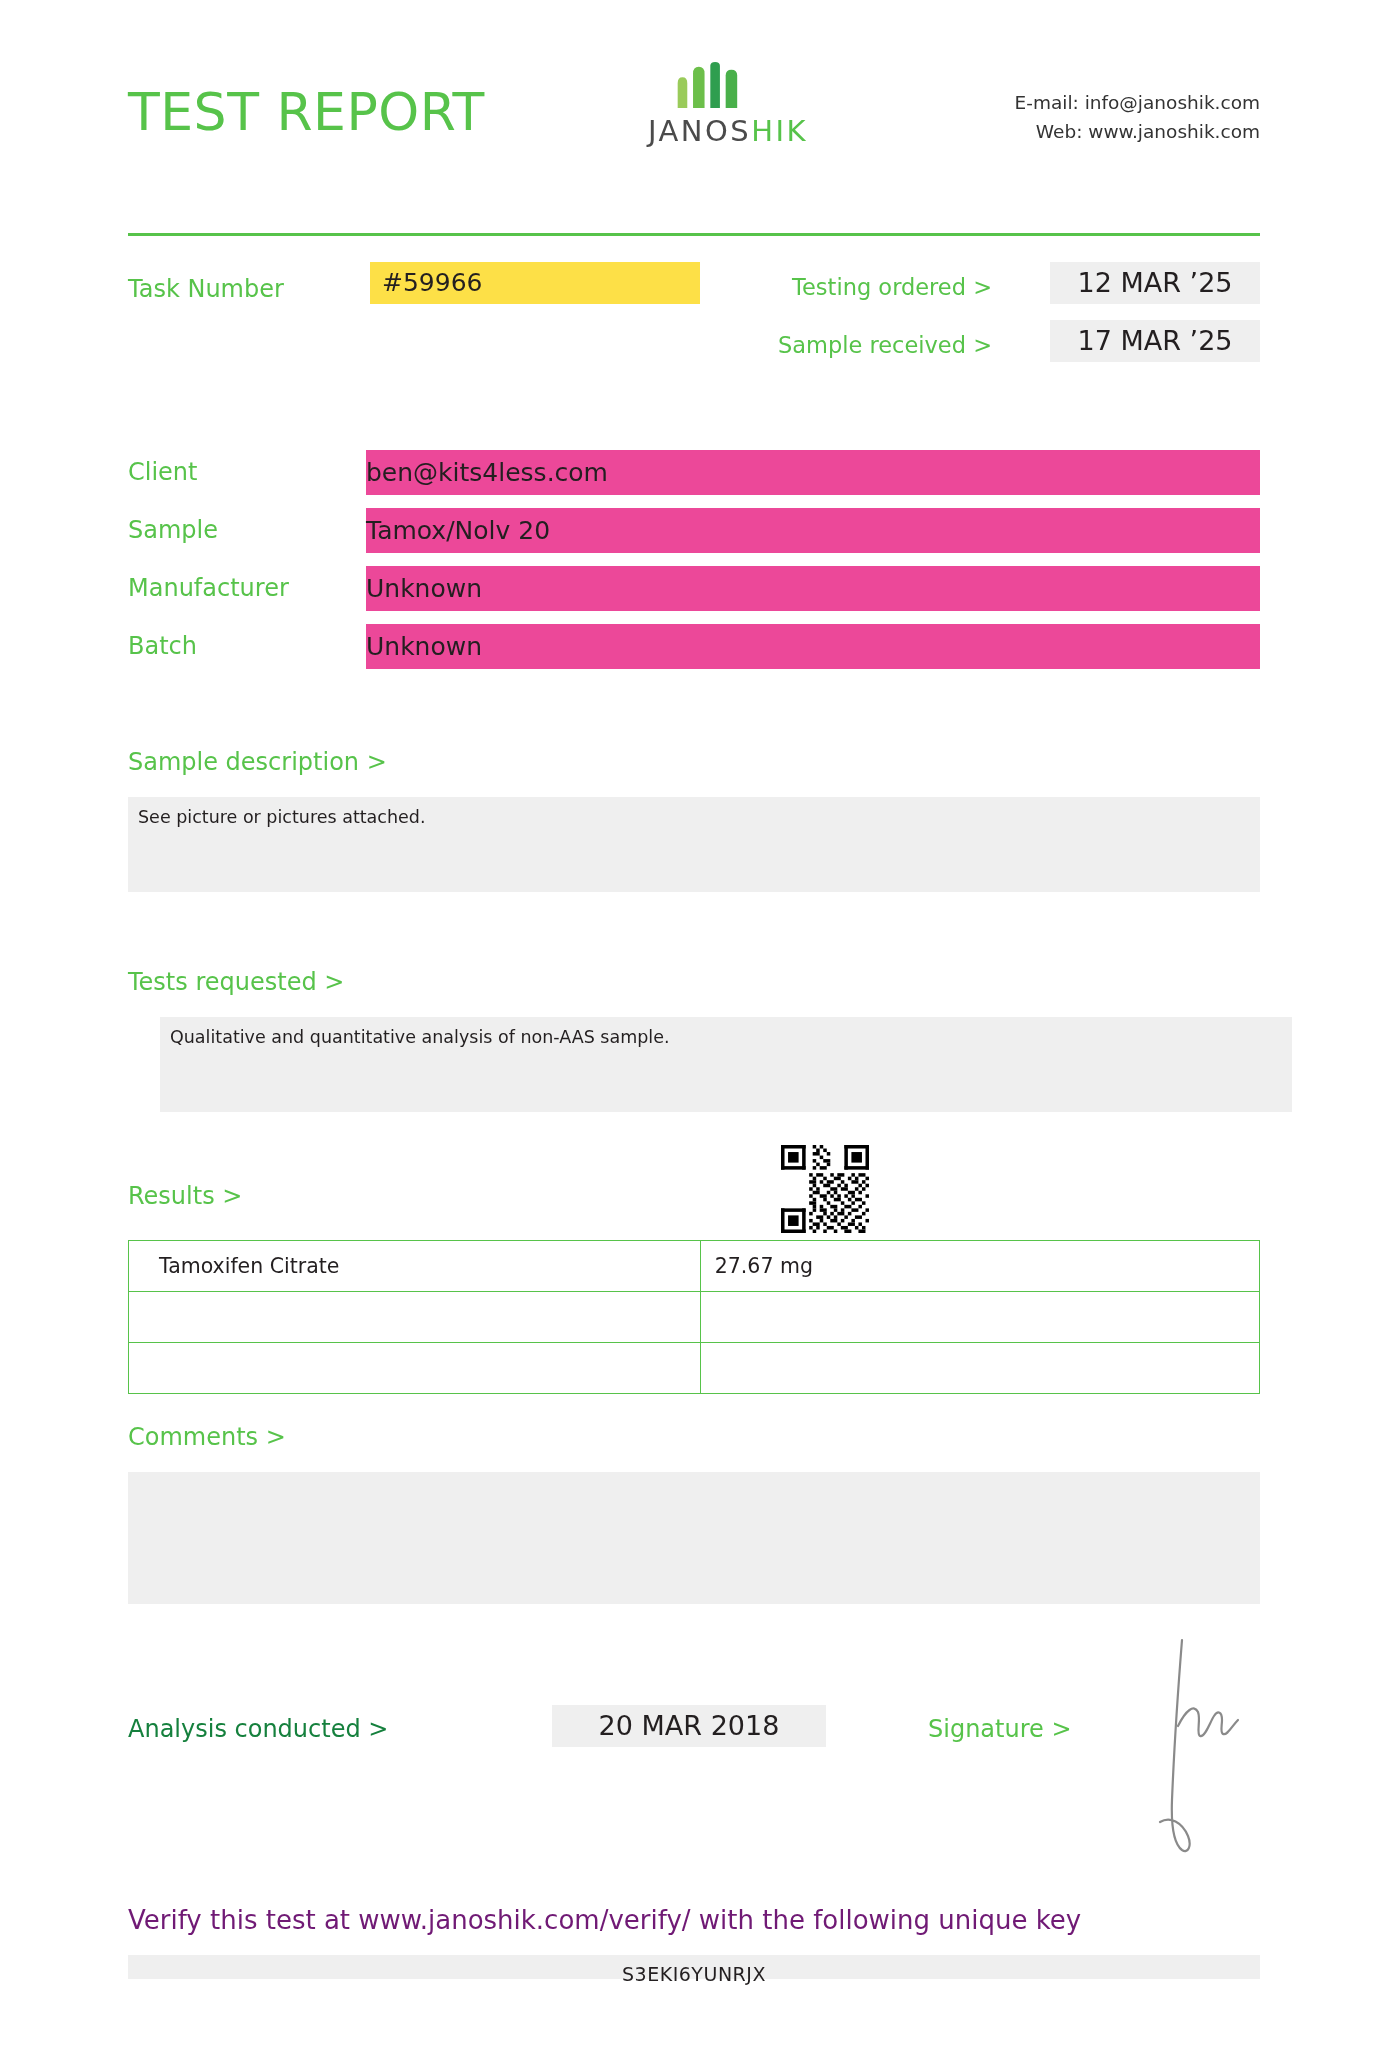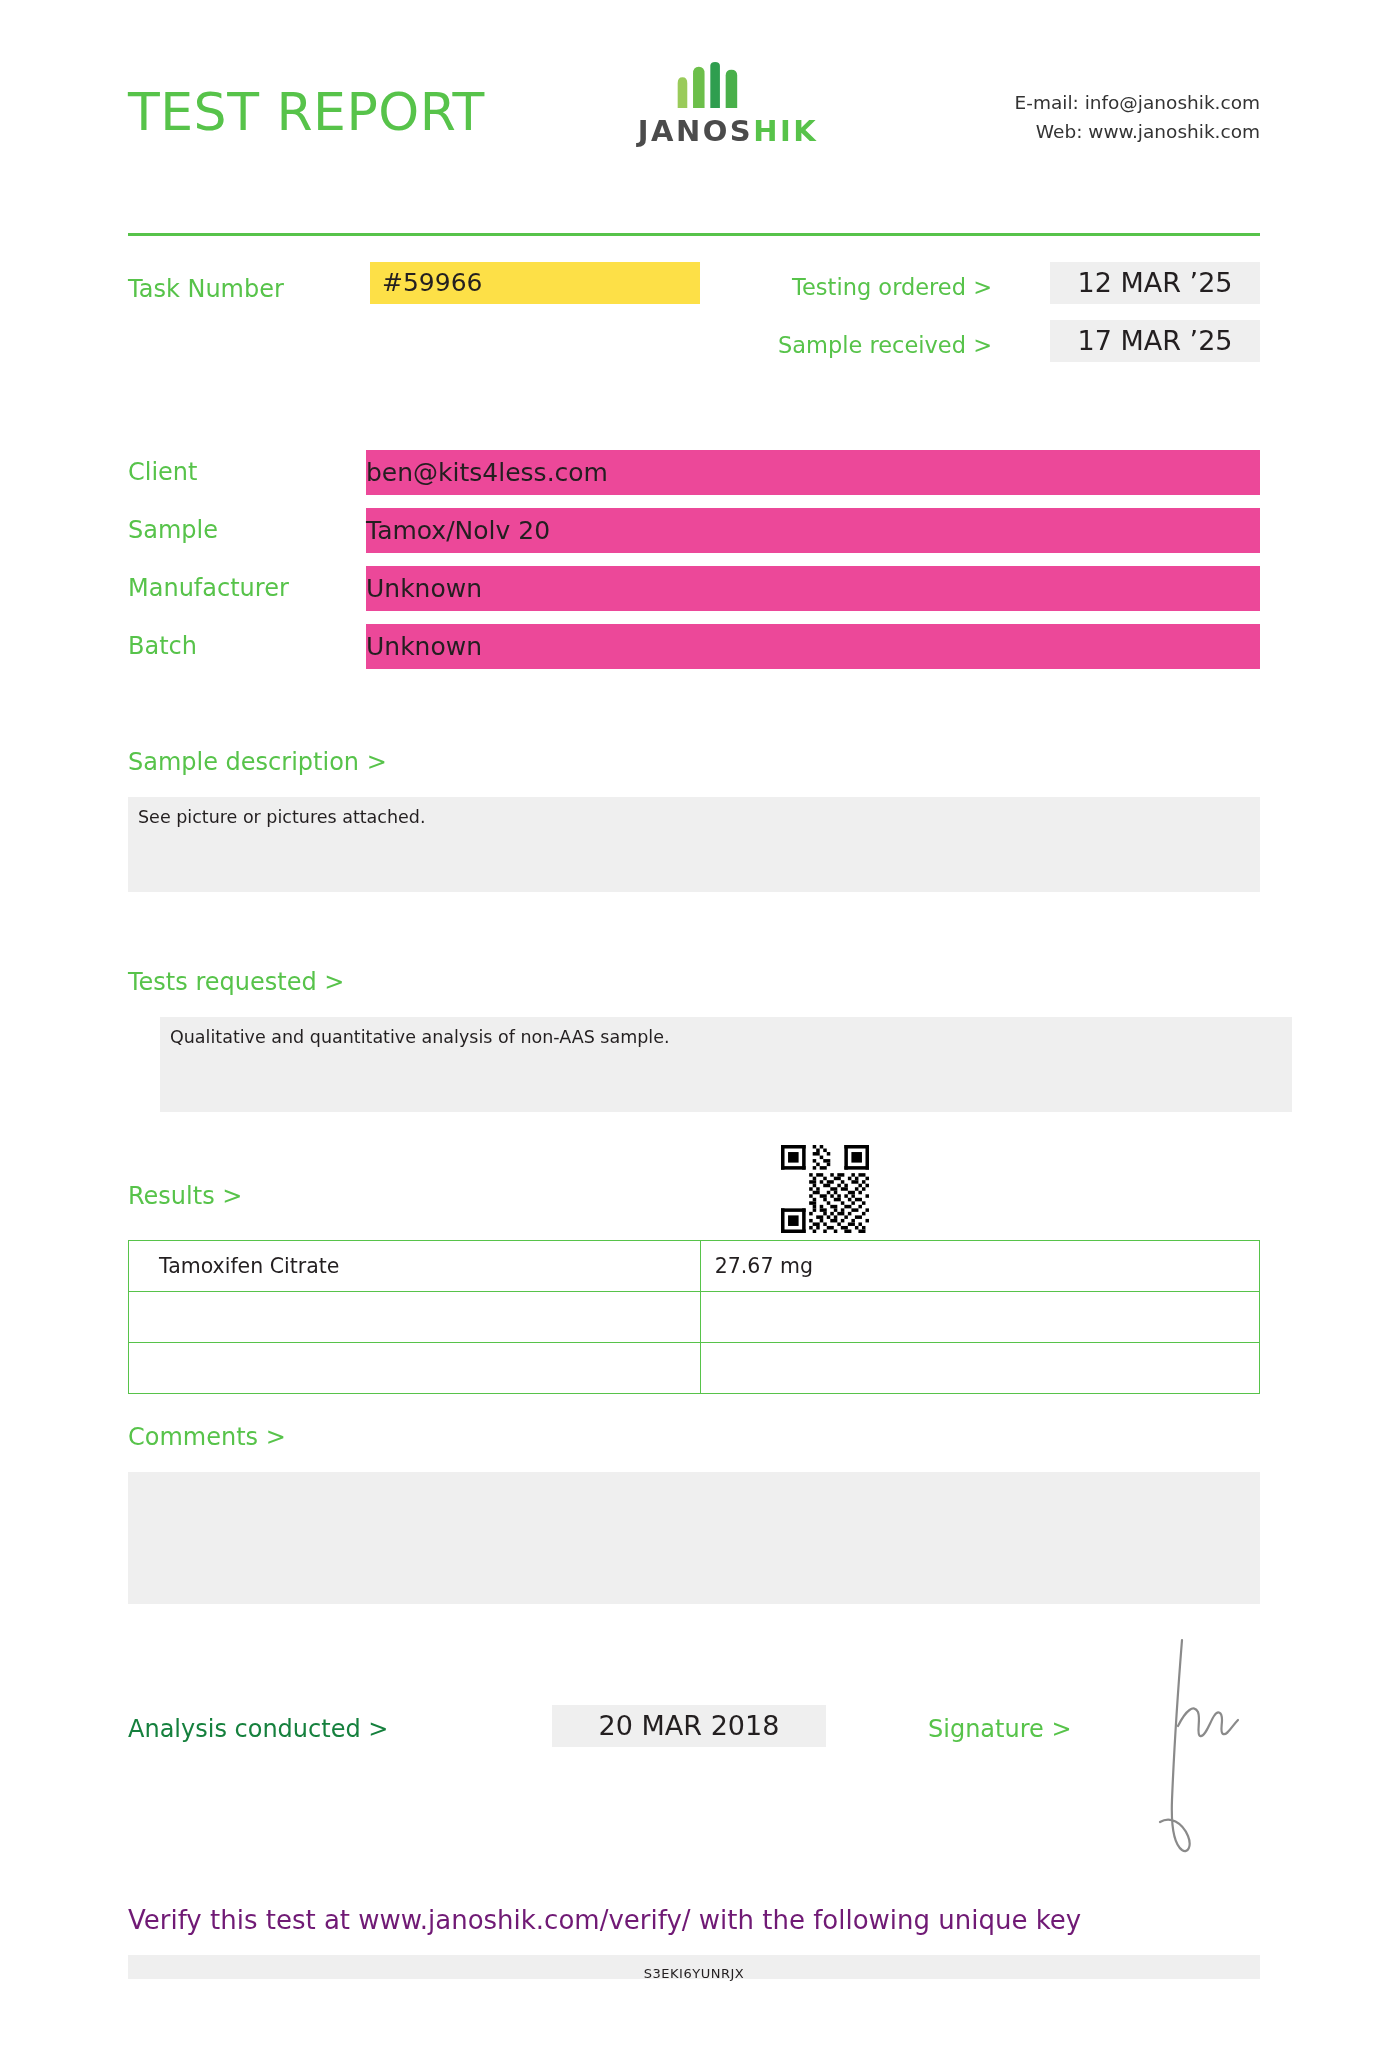--- a/index.html
+++ b/index.html
@@ -52,21 +52,21 @@
     text-align: center;
   }
   .logo-mark {
     height: 48px;
     margin: 0 auto 4px auto;
     display: block;
   }
   .logo-text {
     font-size: 29px;
     letter-spacing: 2.5px;
-    font-weight: 700;
+    font-weight: 400;
   }
   .logo-text .dark { color: #4b4b4b; }
   .logo-text .green { color: #57c34a; }
 
   .contact {
     position: absolute;
     right: 0;
     top: 118px;
     text-align: right;
     font-size: 18.5px;
@@ -291,21 +291,21 @@
     color: #701a75;
     text-align: left;
   }
   .key-box {
     position: absolute;
     left: 0;
     top: 1955px;
     width: 1132px;
     height: 24px;
     background: #efefef;
-    font-size: 13px;
+    font-size: 19px;
     line-height: 38px;
     text-align: center;
     letter-spacing: 0.5px;
   }
 </style>
 </head>
 <body>
 
 <div class="page">
   <div class="content">

